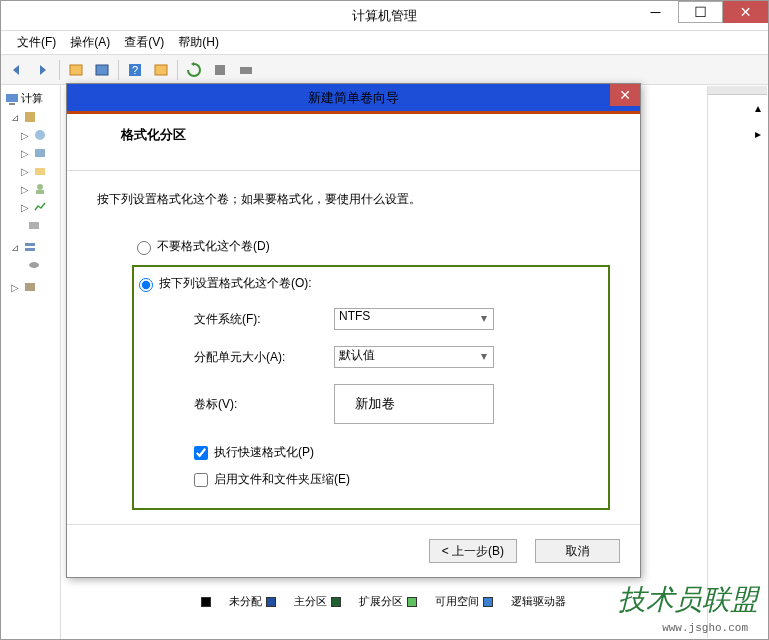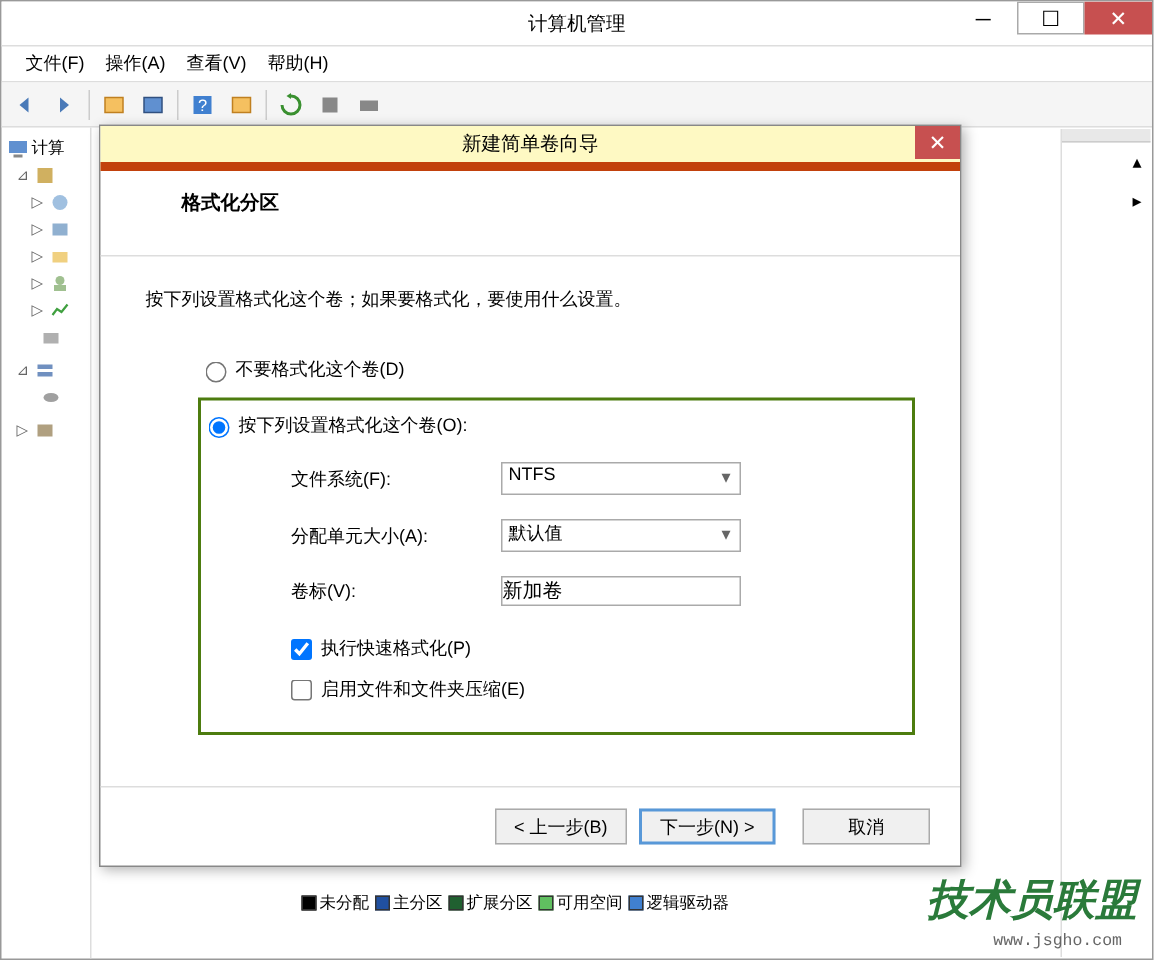--- a/index.html
+++ b/index.html
@@ -24,55 +24,55 @@
     
     .content-area { display: flex; height: calc(100% - 84px); }
     .tree-panel { width: 60px; border-right: 1px solid #ddd; padding: 4px; overflow: hidden; }
     .tree-item { display: flex; align-items: center; gap: 2px; padding: 2px 0; font-size: 11px; white-space: nowrap; }
     .tree-expand { width: 10px; font-size: 10px; color: #666; }
     
     .right-panel { width: 60px; border-left: 1px solid #ddd; position: absolute; right: 1px; top: 85px; bottom: 1px; background: #fff; }
     .right-panel-header { background: #e8e8e8; padding: 4px; border-bottom: 1px solid #ccc; }
     
     .dialog { position: absolute; left: 65px; top: 82px; width: 575px; height: 495px; background: #fff; border: 1px solid #888; box-shadow: 2px 2px 8px rgba(0,0,0,0.3); }
-    .dialog-title-bar { height: 30px; background: #fef9c3; display: flex; align-items: center; justify-content: center; position: relative; border-bottom: 6px solid #c2410c; }
+    .dialog-title-bar { height: 30px; background: #1d4ed8; display: flex; align-items: center; justify-content: center; position: relative; border-bottom: 3px solid #c2410c; }
     .dialog-title { font-size: 13px; }
     .dialog-close { position: absolute; right: 0; top: 0; width: 30px; height: 22px; background: #c75050; color: #fff; display: flex; align-items: center; justify-content: center; font-size: 14px; }
     
     .dialog-header { padding: 12px 20px; }
     .dialog-header-title { font-weight: bold; font-size: 13px; margin-bottom: 6px; margin-left: 34px; }
     .dialog-header-desc { padding-left: 20px; color: #333; }
     .dialog-divider { height: 1px; background: #ddd; margin: 8px 0 0 0; }
     
     .dialog-body { padding: 20px 30px; }
     .dialog-instruction { margin-bottom: 30px; }
     
     .radio-row { display: flex; align-items: flex-end; gap: 6px; margin: 10px 0 10px 40px; }
     .radio-row input[type="radio"] { width: 14px; height: 14px; }
     
     .highlight-box { border: 2px solid #4d7c0f; padding: 0px 0 20px 0; margin: 10px 0 0 35px; }
     
     .form-row { display: flex; align-items: center; margin: 16px 0 0 60px; }
     .form-label { width: 140px; }
     .form-select { width: 160px; height: 22px; border: 1px solid #aaa; padding: 0 4px; background: #fff; position: relative; }
     .form-select::after { content: "▾"; position: absolute; right: 6px; top: 2px; color: #666; }
-    .form-input { width: 160px; height: 20px; border: 1px solid #aaa; padding: 0 0; }
+    .form-input { width: 160px; height: 40px; border: 1px solid #aaa; padding: 0 20px; }
     
     .checkbox-row { display: flex; align-items: center; gap: 6px; margin: 20px 0 0 60px; }
     .checkbox-row input { width: 14px; height: 14px; }
     
     .dialog-footer { position: absolute; bottom: 0; left: 0; right: 0; padding: 14px 20px; display: flex; justify-content: flex-end; gap: 8px; border-top: 1px solid #ddd; }
     .dialog-btn { min-width: 85px; height: 24px; border: 1px solid #aaa; background: #f0f0f0; padding: 0 12px; cursor: pointer; font-size: 12px; }
     .dialog-btn.primary { border: 2px solid #5898d8; }
     
     .legend { position: absolute; bottom: 30px; left: 200px; display: flex; gap: 4px; font-size: 11px; align-items: center; }
-    .legend-item { display: flex; align-items: center; gap: 2px; }
+    .legend-item { display: flex; align-items: center; gap: 18px; }
     .legend-swatch { width: 10px; height: 10px; border: 1px solid #333; }
     
-    .watermark { position: absolute; bottom: 20px; right: 10px; font-size: 28px; font-weight: bold; color: #2a7a3a; font-style: italic; text-shadow: 1px 1px 2px #fff; }
+    .watermark { position: absolute; bottom: 20px; right: 10px; font-size: 28px; font-weight: normal; color: #2a7a3a; font-style: italic; text-shadow: 1px 1px 2px #fff; }
     .watermark2 { position: absolute; bottom: 5px; right: 20px; font-size: 11px; color: #666; font-family: Liberation Mono, monospace; }
     
     svg { display: block; }
   </style>
 </head>
 <body>
 
 <div class="main-window">
   <div class="title-bar">
     <span class="title-bar-text">计算机管理</span>
@@ -295,21 +295,20 @@
 
       <div class="checkbox-row" style="margin-top:10px">
         <input type="checkbox" style="">
         <span>启用文件和文件夹压缩(E)</span>
       </div>
     </div>
   </div>
 
   <div class="dialog-footer">
     <button class="dialog-btn">&lt; 上一步(B)</button>
-    <button class="dialog-btn primary">下一步(N) &gt;</button>
     <button class="dialog-btn" style="margin-left:10px">取消</button>
   </div>
 </div>
 
 <div class="legend">
   <div class="legend-item">
       <span class="legend-swatch" style="background:#000"></span>
       <span>未分配</span>
     </div>
   <div class="legend-item">

